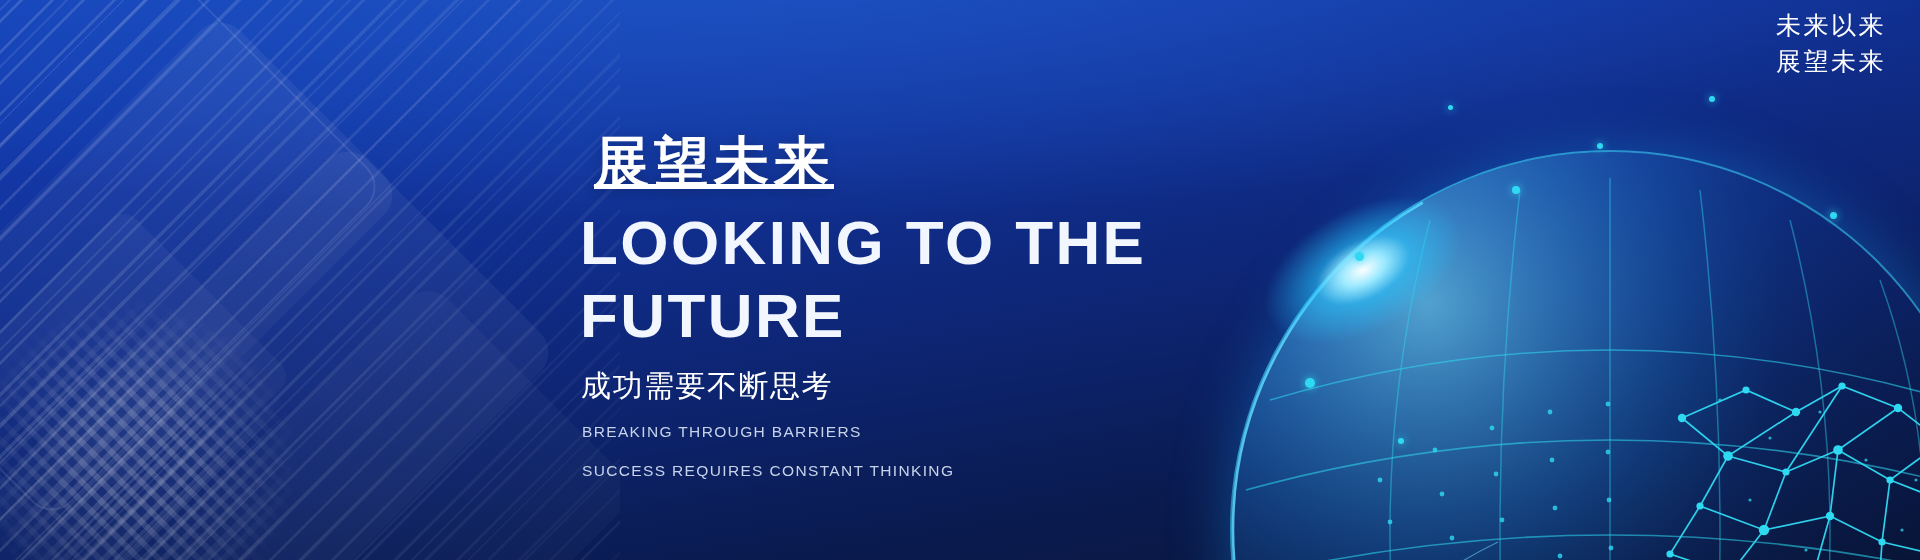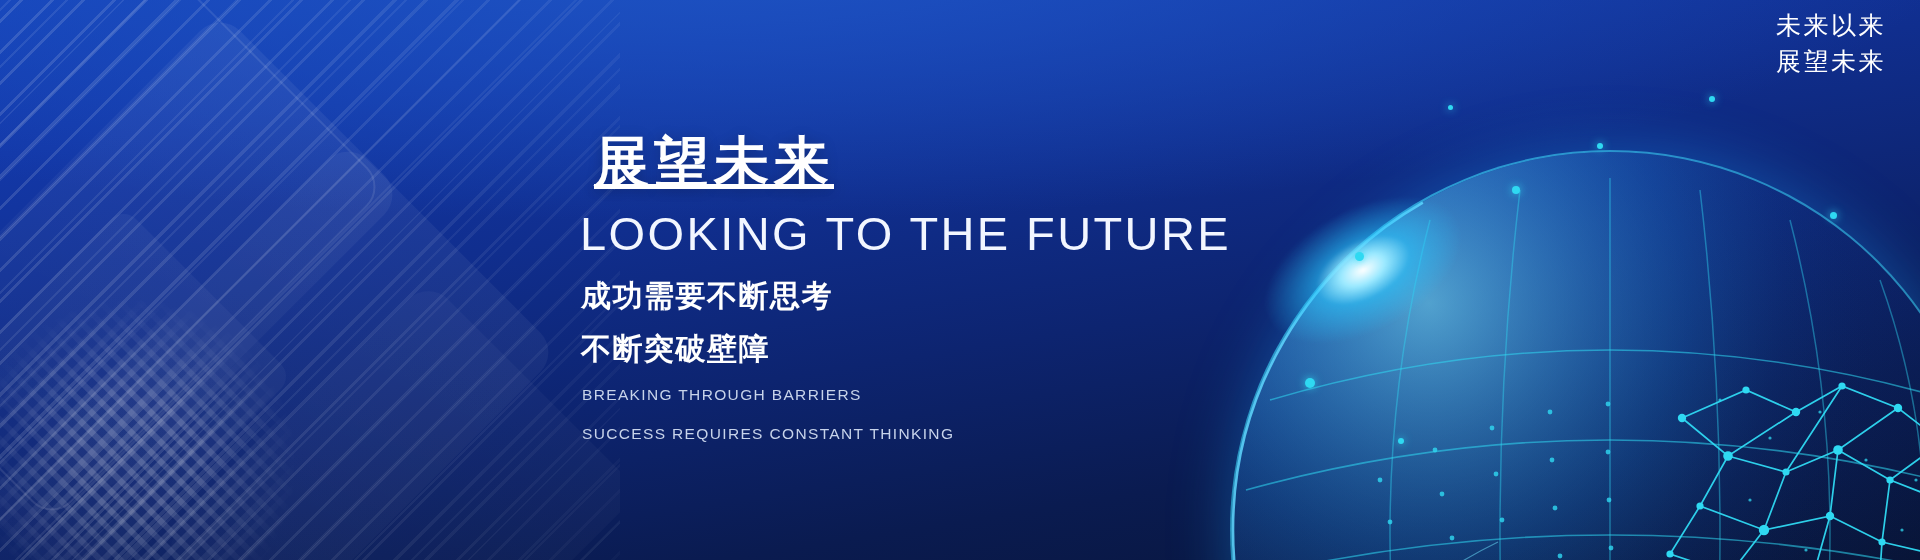--- a/index.html
+++ b/index.html
@@ -134,30 +134,30 @@
   .title-cn {
     font-size: 55px;
     font-weight: 700;
     letter-spacing: 5px;
     line-height: 1.02;
     margin: 16px;
     text-shadow: 0 2px 14px rgba(0,0,0,0.22);
     text-decoration: underline;
   }
   .title-en {
-    font-size: 47px;
-    font-weight: 400;
+    font-size: 62px;
+    font-weight: 700;
     letter-spacing: 2.4px;
     line-height: 1.18;
     margin: 10px 0 3px 2px;
     color: #f2f6ff;
   }
   .sub-cn {
     font-size: 30px;
-    font-weight: 700;
+    font-weight: 400;
     letter-spacing: 1.5px;
     line-height: 1.33;
     margin: 14px 0 0 3px;
     color: #ffffff;
   }
   .sub-en {
     font-size: 15.5px;
     font-weight: 400;
     letter-spacing: 1.35px;
     line-height: 1.75;
@@ -389,18 +389,17 @@
 
   <div class="corner-slogan">
     <div>未来以来</div>
     <div>展望未来</div>
   </div>
 
   <div class="content">
     <h1 class="title-cn">展望未来</h1>
     <div class="title-en">LOOKING TO THE FUTURE</div>
     <div class="sub-cn">成功需要不断思考</div>
-    <div class="sub-cn">不断突破壁障</div>
     <div class="sub-en">BREAKING THROUGH BARRIERS</div>
     <div class="sub-en">SUCCESS REQUIRES CONSTANT THINKING</div>
   </div>
 
 </div>
 
 </body></html>

